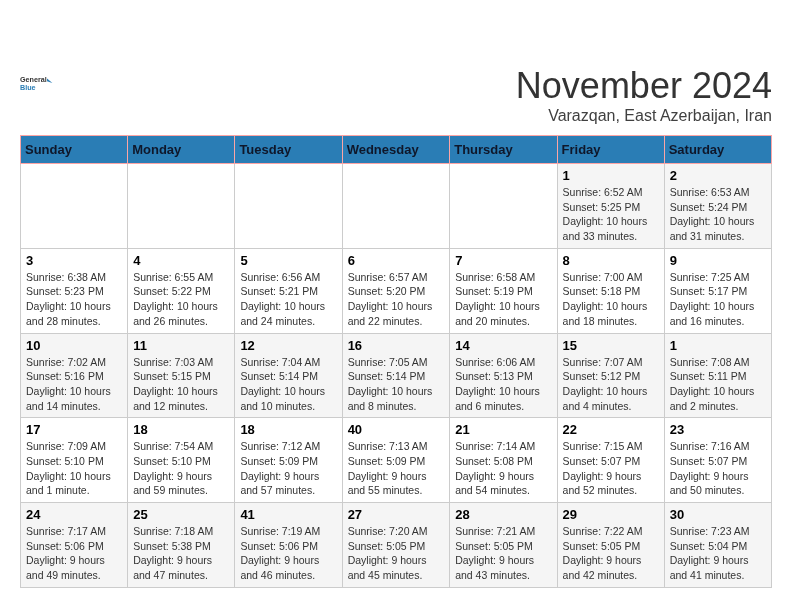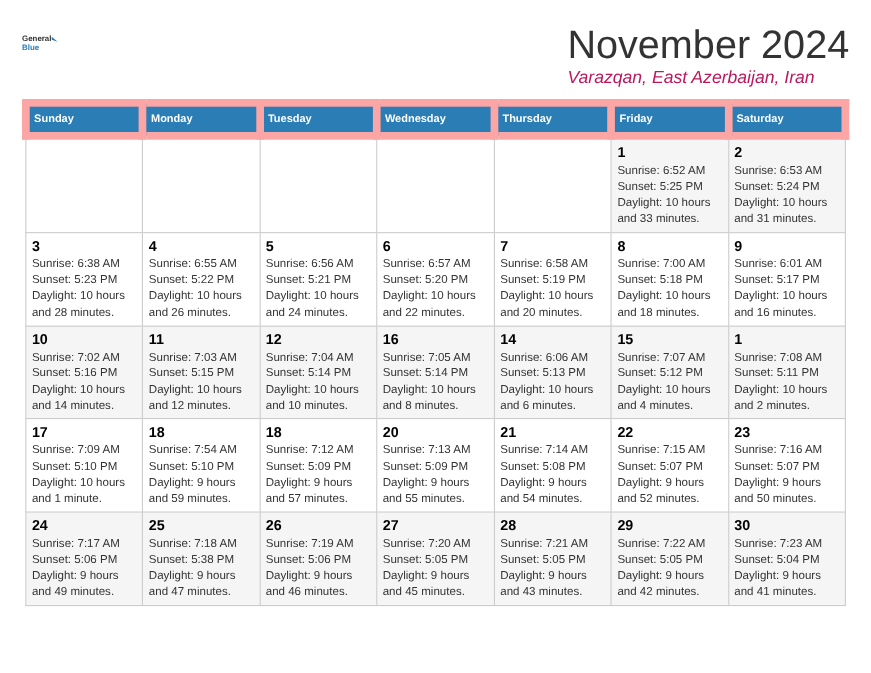--- a/index.html
+++ b/index.html
@@ -8,55 +8,56 @@
       background: #fff;
       width: 792px;
       min-height: 612px;
       padding: 20px;
     }
     .header {
       display: flex;
       justify-content: space-between;
       align-items: flex-start;
       margin-bottom: 10px;
+      margin-top: 45px;
     }
     .logo {
       display: flex;
       align-items: center;
       gap: 4px;
     }
     .logo-icon {
       width: 36px;
       height: 36px;
     }
     .title-block {
+      text-align: right;
     }
     .month-title {
       font-size: 36px;
       font-weight: 300;
       color: #333;
     }
     .location {
       font-size: 16px;
-      color: #be185d;
-      font-style: italic;
+      color: #404040;
     }
     table {
       width: 100%;
       border-collapse: collapse;
       font-size: 11px;
     }
     thead tr th {
       background-color: #2a7db5;
-      color: #ffffff;
+      color: #0f172a;
       padding: 6px 4px;
       text-align: left;
-      font-size: 10px;
+      font-size: 13px;
       font-weight: bold;
-      border: 7px solid #fca5a5;
+      border: 1px solid #fca5a5;
     }
     tbody tr td {
       border: 1px solid #ccc;
       padding: 4px 5px;
       vertical-align: top;
       min-height: 80px;
       height: 80px;
       background: #fff;
       width: 108px;
     }
@@ -159,21 +160,21 @@
 Daylight: 10 hours and 20 minutes.</div>
         </td>
         <td>
           <span class="day-num">8</span>
           <div class="day-info">Sunrise: 7:00 AM
 Sunset: 5:18 PM
 Daylight: 10 hours and 18 minutes.</div>
         </td>
         <td>
           <span class="day-num">9</span>
-          <div class="day-info">Sunrise: 6:01 AM
+          <div class="day-info">Sunrise: 7:25 AM
 Sunset: 5:17 PM
 Daylight: 10 hours and 16 minutes.</div>
         </td>
       </tr>
       <tr>
         <td>
           <span class="day-num">10</span>
           <div class="day-info">Sunrise: 7:02 AM
 Sunset: 5:16 PM
 Daylight: 10 hours and 14 minutes.</div>
@@ -228,21 +229,21 @@
 Sunset: 5:10 PM
 Daylight: 9 hours and 59 minutes.</div>
         </td>
         <td>
           <span class="day-num">18</span>
           <div class="day-info">Sunrise: 7:12 AM
 Sunset: 5:09 PM
 Daylight: 9 hours and 57 minutes.</div>
         </td>
         <td>
-          <span class="day-num">20</span>
+          <span class="day-num">40</span>
           <div class="day-info">Sunrise: 7:13 AM
 Sunset: 5:09 PM
 Daylight: 9 hours and 55 minutes.</div>
         </td>
         <td>
           <span class="day-num">21</span>
           <div class="day-info">Sunrise: 7:14 AM
 Sunset: 5:08 PM
 Daylight: 9 hours and 54 minutes.</div>
         </td>
@@ -266,21 +267,21 @@
 Sunset: 5:06 PM
 Daylight: 9 hours and 49 minutes.</div>
         </td>
         <td>
           <span class="day-num">25</span>
           <div class="day-info">Sunrise: 7:18 AM
 Sunset: 5:38 PM
 Daylight: 9 hours and 47 minutes.</div>
         </td>
         <td>
-          <span class="day-num">26</span>
+          <span class="day-num">41</span>
           <div class="day-info">Sunrise: 7:19 AM
 Sunset: 5:06 PM
 Daylight: 9 hours and 46 minutes.</div>
         </td>
         <td>
           <span class="day-num">27</span>
           <div class="day-info">Sunrise: 7:20 AM
 Sunset: 5:05 PM
 Daylight: 9 hours and 45 minutes.</div>
         </td>

